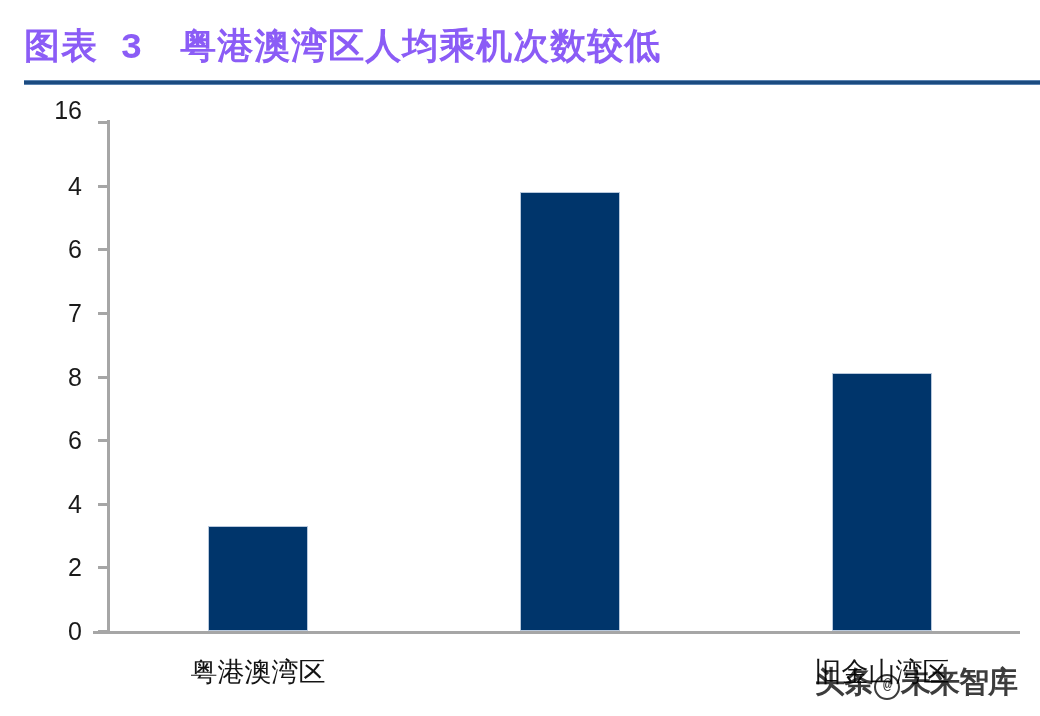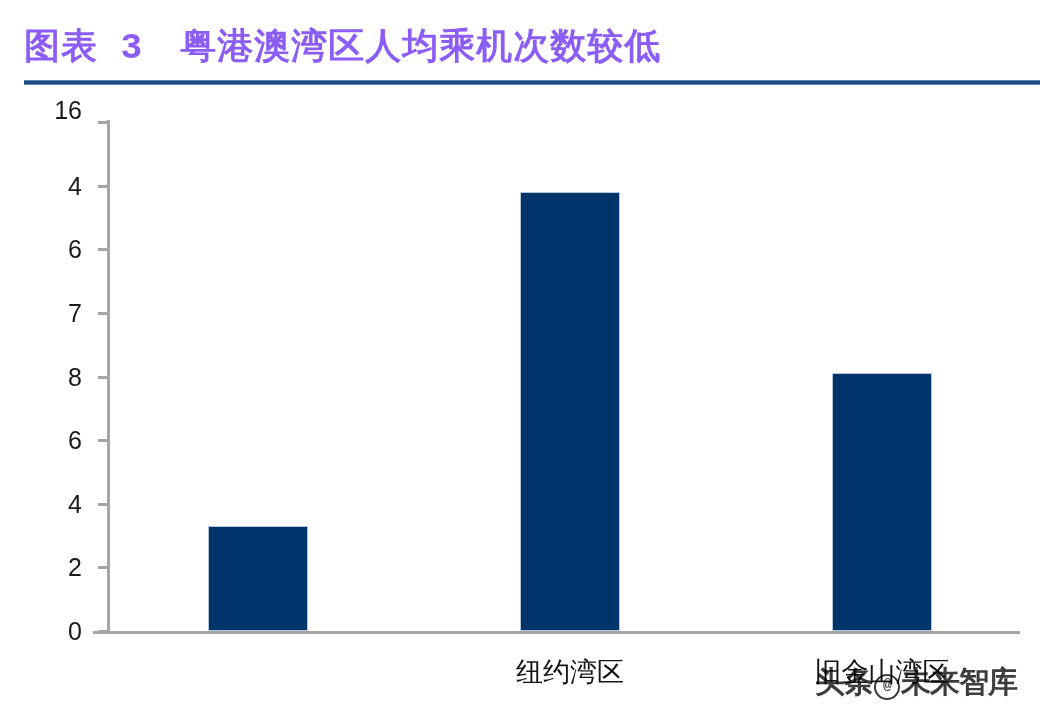--- a/index.html
+++ b/index.html
@@ -194,20 +194,20 @@
       <div class="ytick" style="top: 20px;">16</div>
     </div>
 
   <div id="plot-area">
       <div class="bar" title="粤港澳湾区: 3.3" style="left: 98px; width: 100px; top: 404.019px; height: 104.981px; background: rgb(0, 53, 107); border-color: rgb(184, 200, 220);"></div>
       <div class="bar" title="纽约湾区: 13.8" style="left: 410px; width: 100px; top: 69.9875px; height: 439.012px; background: rgb(0, 53, 107); border-color: rgb(184, 200, 220);"></div>
       <div class="bar" title="旧金山湾区: 8.1" style="left: 722px; width: 100px; top: 251.319px; height: 257.681px; background: rgb(0, 53, 107); border-color: rgb(184, 200, 220);"></div>
     </div>
 
   <div id="x-axis-labels">
-      <div class="xtick" style="left: 420px;">纽约湾区</div>
+      <div class="xtick" style="left: 108px;">粤港澳湾区</div>
       <div class="xtick" style="left: 732px;">旧金山湾区</div>
     </div>
 </div>
 
 <div id="watermark">
   <span>头条</span><span class="wm-mark">@</span><span>未来智库</span>
 </div>
 
 </body></html>

